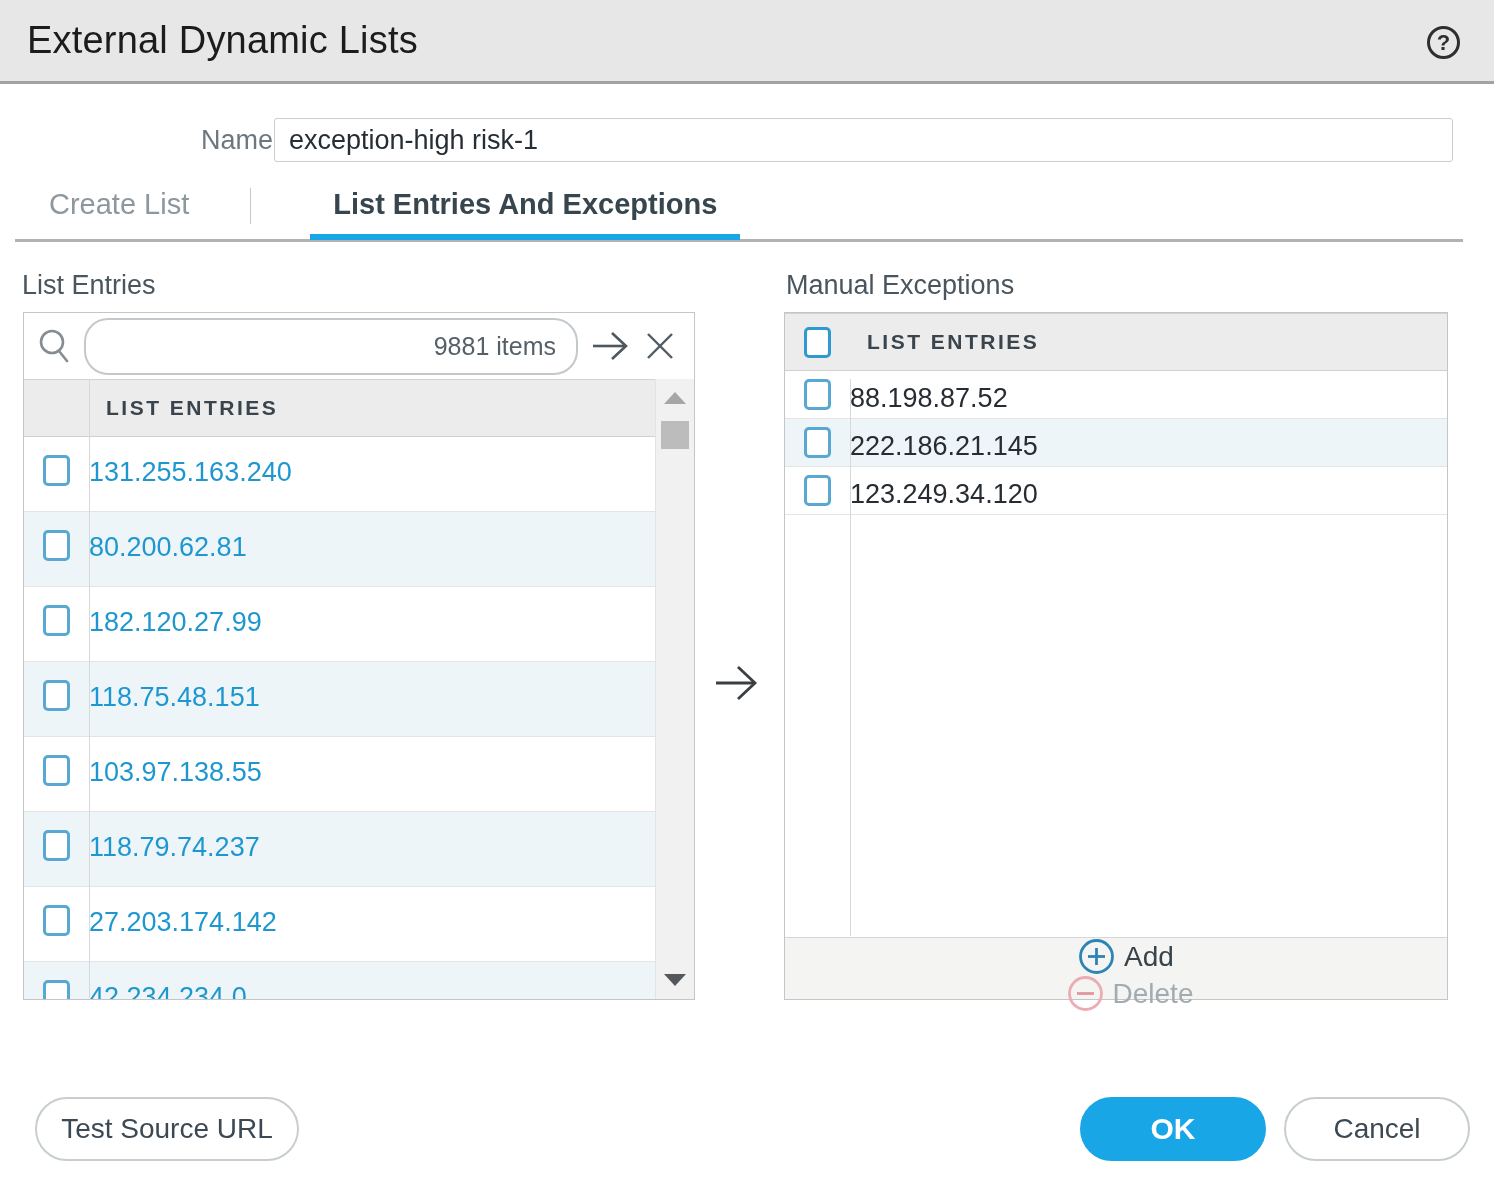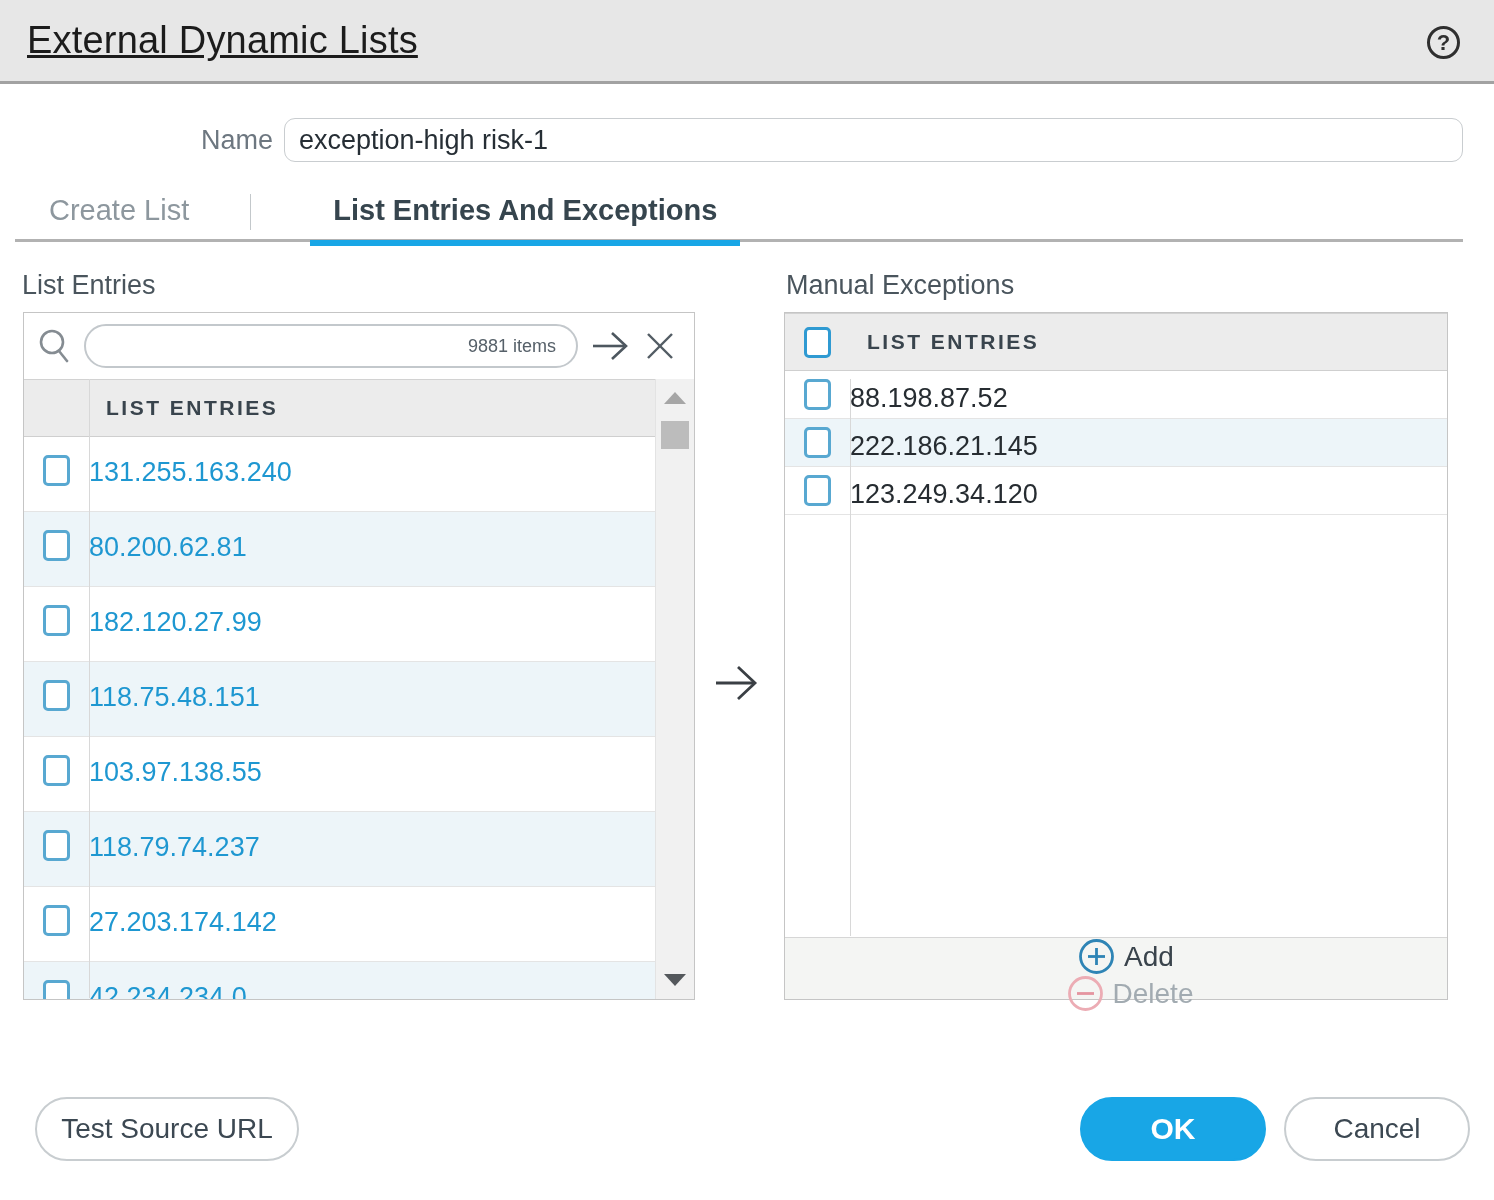--- a/index.html
+++ b/index.html
@@ -10,55 +10,55 @@
   }
   *{box-sizing:border-box; margin:0; padding:0;}
   html,body{width:1494px; height:1200px; background:#fff; overflow:hidden;
     font-family:"Liberation Sans","DejaVu Sans",sans-serif; color:var(--ink);}
   .stage{position:relative; width:1494px; height:1200px;}
 
   
   .titlebar{position:absolute; left:0; top:0; width:1494px; height:84px;
     background:var(--titlebar); border-bottom:3px solid #a2a2a2;
     display:flex; align-items:center;}
-  .titlebar h1{font-size:38px; font-weight:500; color:#1c1c1c; margin-left:27px; letter-spacing:.2px;text-decoration:underline;}
+  .titlebar h1{font-size:38px; font-weight:500; color:#1c1c1c; margin-left:27px; letter-spacing:.2px;}
   .help-btn{position:absolute; right:34px; top:26px; width:33px; height:33px; border-radius:50%;
     border:3px solid #2f2f2f; display:flex; align-items:center; justify-content:center;
     font-size:22px; font-weight:700; color:#2f2f2f; cursor:pointer; background:transparent;}
 
   
   .name-row{position:absolute; left:0; top:118px; width:1494px; height:44px; display:flex; align-items:center;}
   .name-label{width:273px; text-align:right; font-size:27px; color:#6d7780;}
-  .name-input{margin-left:11px; width:1179px; height:44px; border:1px solid #c9cdd0; border-radius:11px;
+  .name-input{margin-left:1px; width:1179px; height:44px; border:1px solid #c9cdd0; border-radius:3px;
     font-size:27px; color:#262e35; padding:0 14px; font-family:inherit; background:#fff;}
 
   
   .tabs-rule{position:absolute; left:15px; top:239px; width:1448px; height:3px; background:#b2b2b2;}
-  .tabs{position:absolute; left:47px; top:194px; height:52px; display:flex; align-items:flex-start;gap:21px;}
+  .tabs{position:absolute; left:47px; top:188px; height:52px; display:flex; align-items:flex-start;gap:21px;}
   .tab{font-size:29px; color:var(--muted); position:relative; padding:0 2px; cursor:pointer; height:52px;}
   .tab-divider{width:1px; height:36px; background:#c3c8cb; margin:0 38px;}
   .tab.active{color:#36454e; font-weight:700; padding:0 23px;}
   .tab.active::after{content:""; position:absolute; left:0; right:0; bottom:0; height:6px;
     background:var(--accent); z-index:2;}
 
   
   .section-label{position:absolute; top:270px; font-size:27px; color:#4a555d;}
   .section-label.left{left:22px;}
   .section-label.right{left:786px;}
 
   
   .panel{position:absolute; top:312px; height:688px; border:1px solid var(--panel-border); background:#fff;}
   .panel.left{left:23px; width:672px;}
   .panel.right{left:784px; width:664px;}
 
   .search-row{position:relative; height:66px; display:flex; align-items:center;}
   .search-row .mag{margin-left:12px;}
-  .search-pill{height:44px; width:494px; margin-left:12px; border:2px solid #c3c8cc; border-radius:24px;
+  .search-pill{height:57px; width:494px; margin-left:12px; border:2px solid #c3c8cc; border-radius:24px;
     display:flex; align-items:center; justify-content:flex-end; padding-right:20px;
-    font-size:18px; color:#566069; cursor:text;}
+    font-size:25px; color:#566069; cursor:text;}
   .search-go{margin-left:12px; cursor:pointer; display:flex;}
   .search-clear{margin-left:12px; cursor:pointer; display:flex;}
 
   .tbl-header{height:58px; background:var(--hdr-bg); border-top:1px solid #d2d2d2; border-bottom:1px solid #cfcfcf;
     display:flex; align-items:center; position:relative;}
   .col-check{width:65px; flex:0 0 65px; display:flex; align-items:center; justify-content:center;}
   .col-label{font-size:21px; font-weight:700; letter-spacing:2.5px; color:#39444d; padding-left:17px;}
   .col-divider{position:absolute; left:65px; top:66px; bottom:1px; width:1px; background:#d8d8d8; z-index:1;}
   .panel.right .col-divider{bottom:63px;}
 

